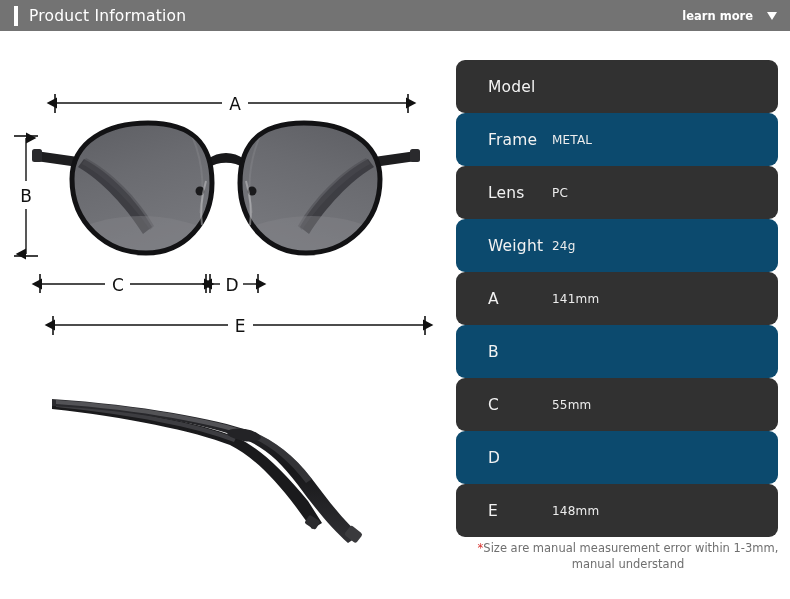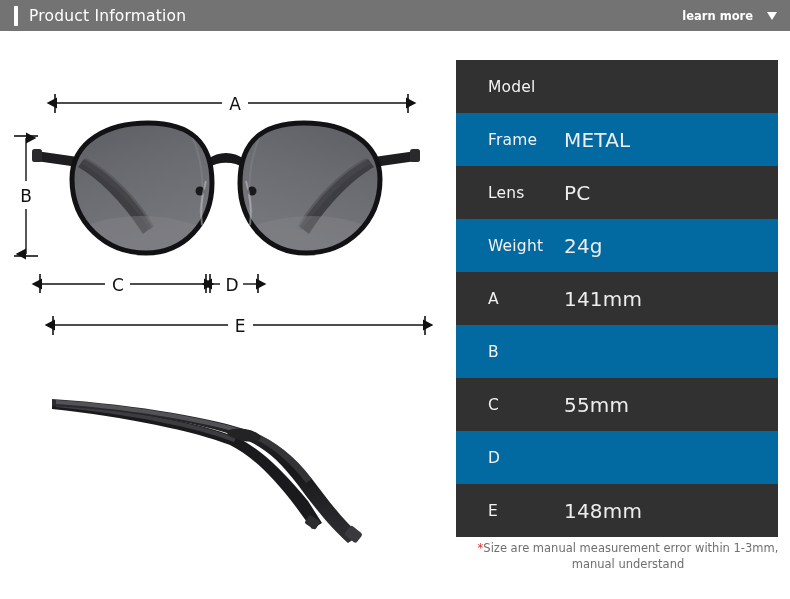--- a/index.html
+++ b/index.html
@@ -81,40 +81,40 @@
     position: absolute;
     left: 456px;
     top: 60px;
     width: 322px;
   }
   .spec-row {
     height: 53px;
     display: flex;
     align-items: center;
     box-sizing: border-box;
+    border-radius: 9px;
   }
   .spec-row.odd  { background: #313131; }
-  .spec-row.even { background: #0369a1; }
+  .spec-row.even { background: #0c4a6e; }
   .spec-label {
     width: 96px;
     flex: 0 0 auto;
     padding-left: 32px;
     box-sizing: border-box;
     color: #f2f2f2;
     font-size: 15.5px;
     letter-spacing: 0.2px;
     white-space: nowrap;
   }
   .spec-value {
     flex: 1 1 auto;
     color: #ededed;
-    font-size: 20px;
+    font-size: 12px;
     letter-spacing: 0.2px;
     white-space: nowrap;
-    margin-left: 12px;
   }
 
   .spec-note {
     position: absolute;
     left: 472px;
     top: 540px;
     width: 322px;
     text-align: center;
     padding-right: 10px;
     box-sizing: border-box;

